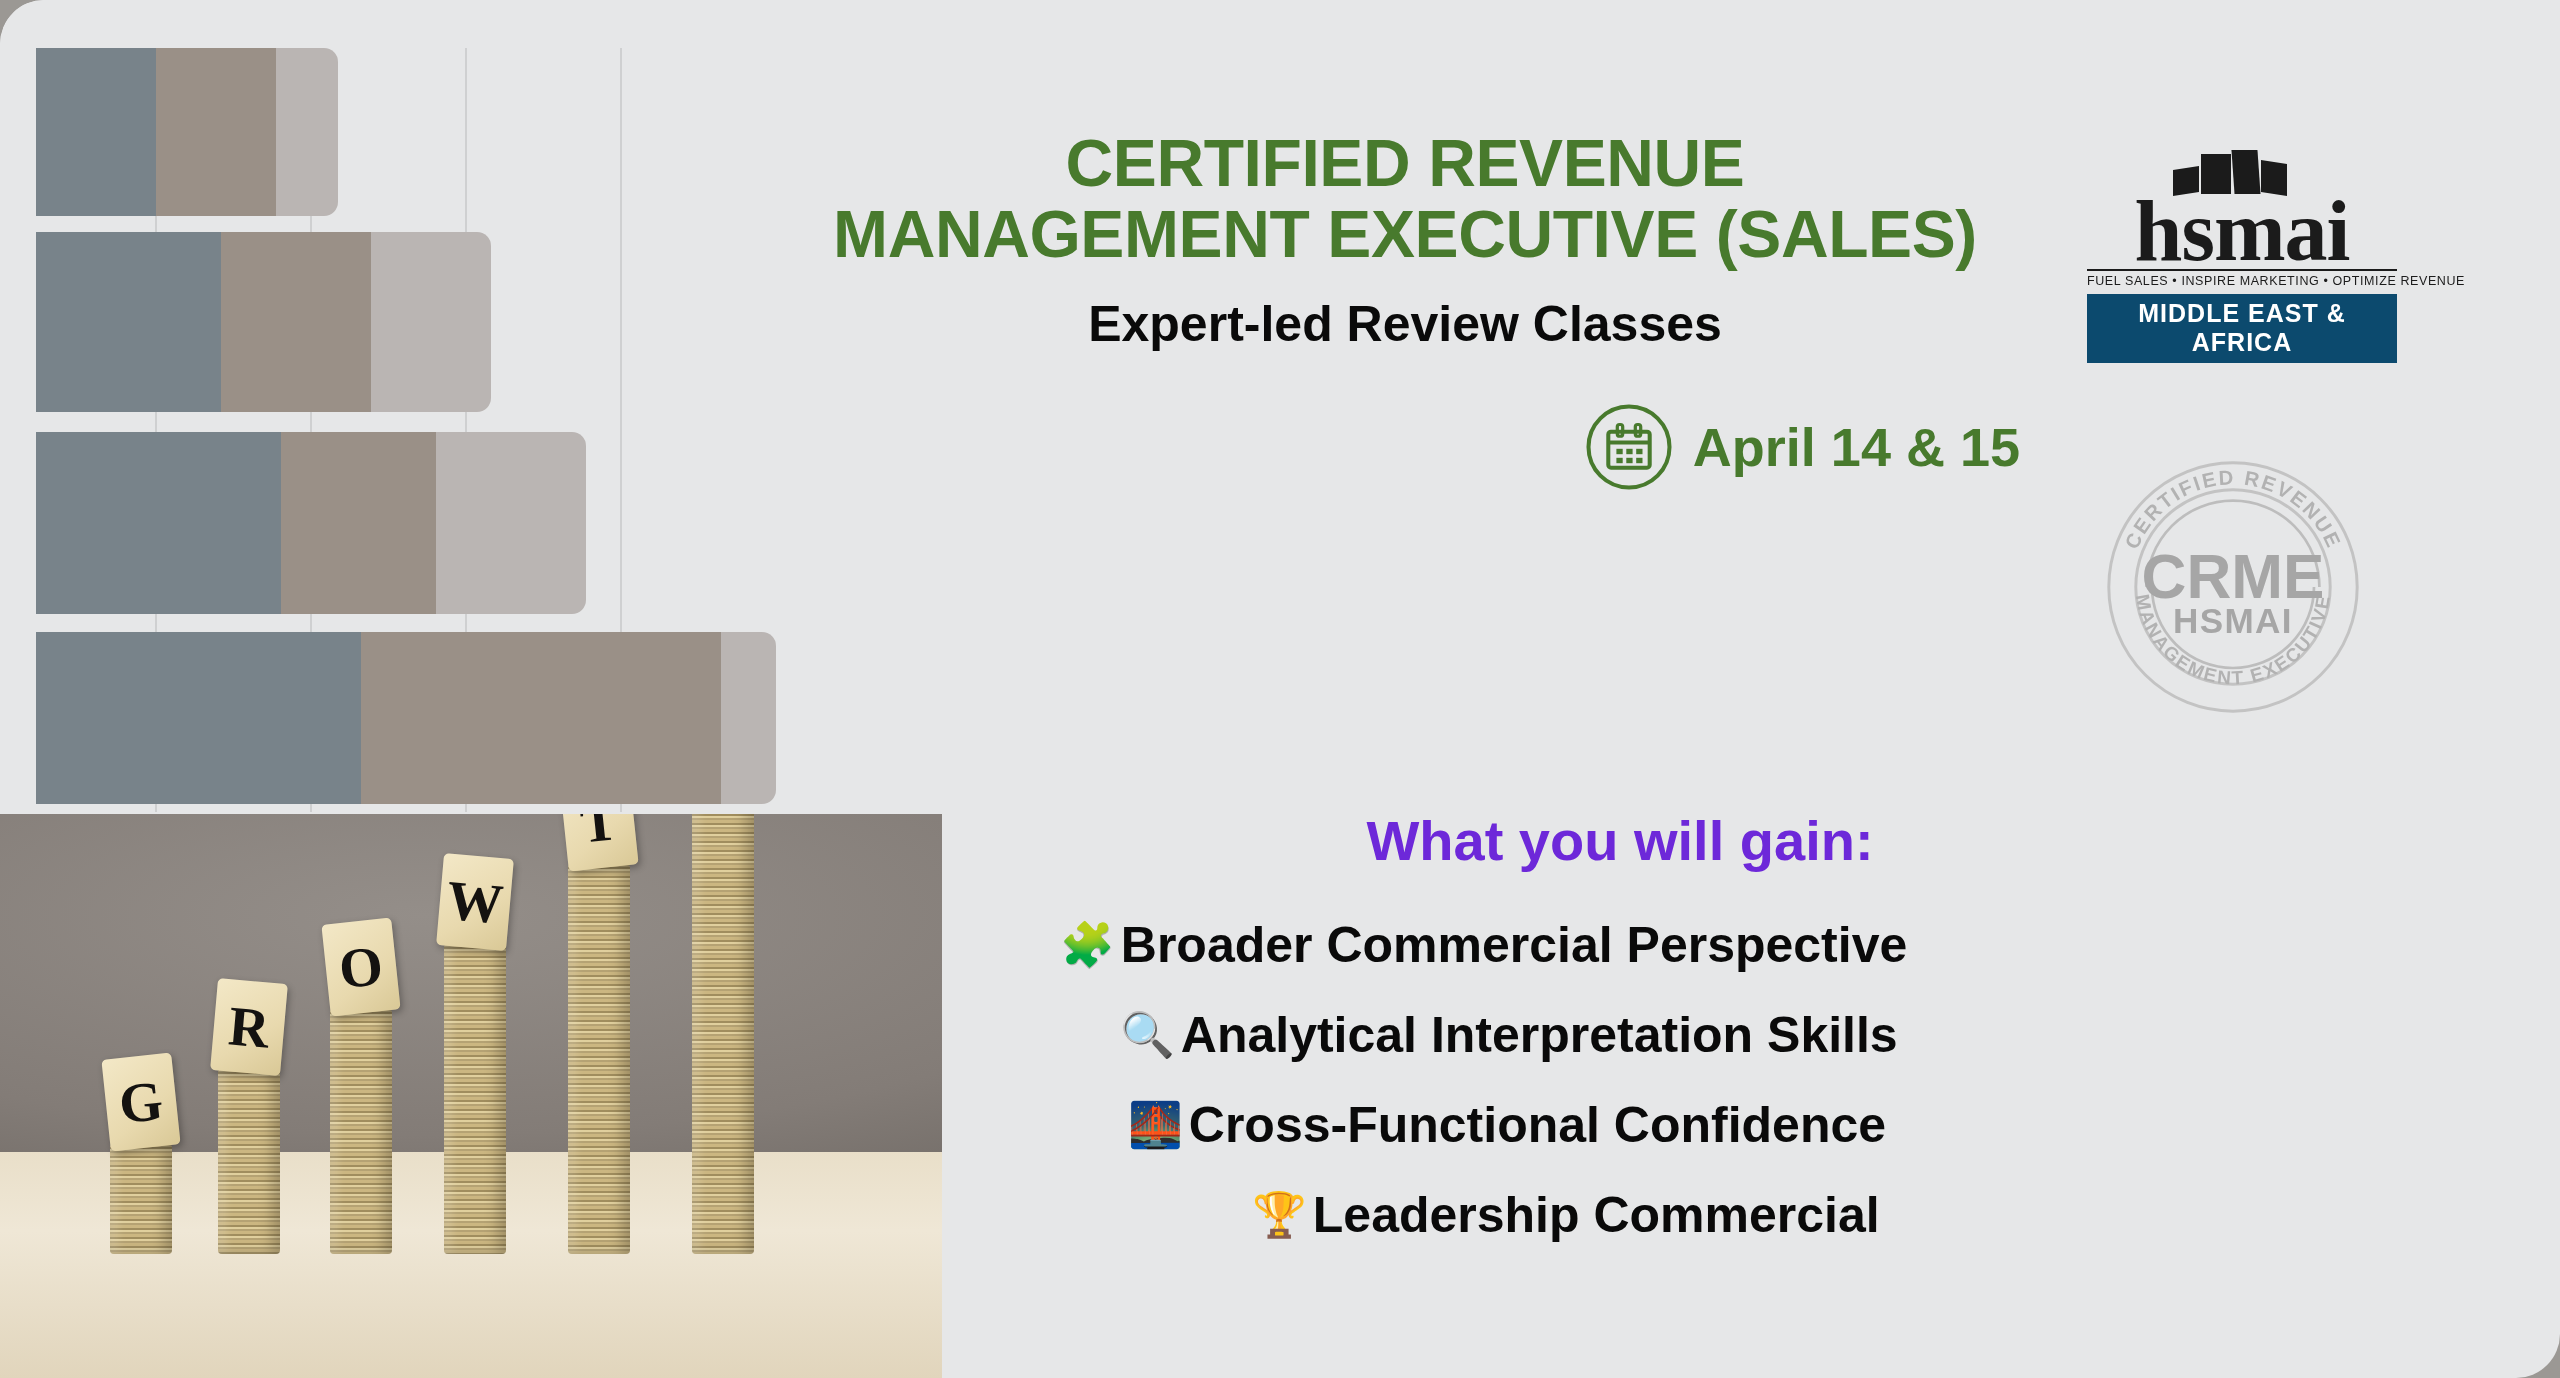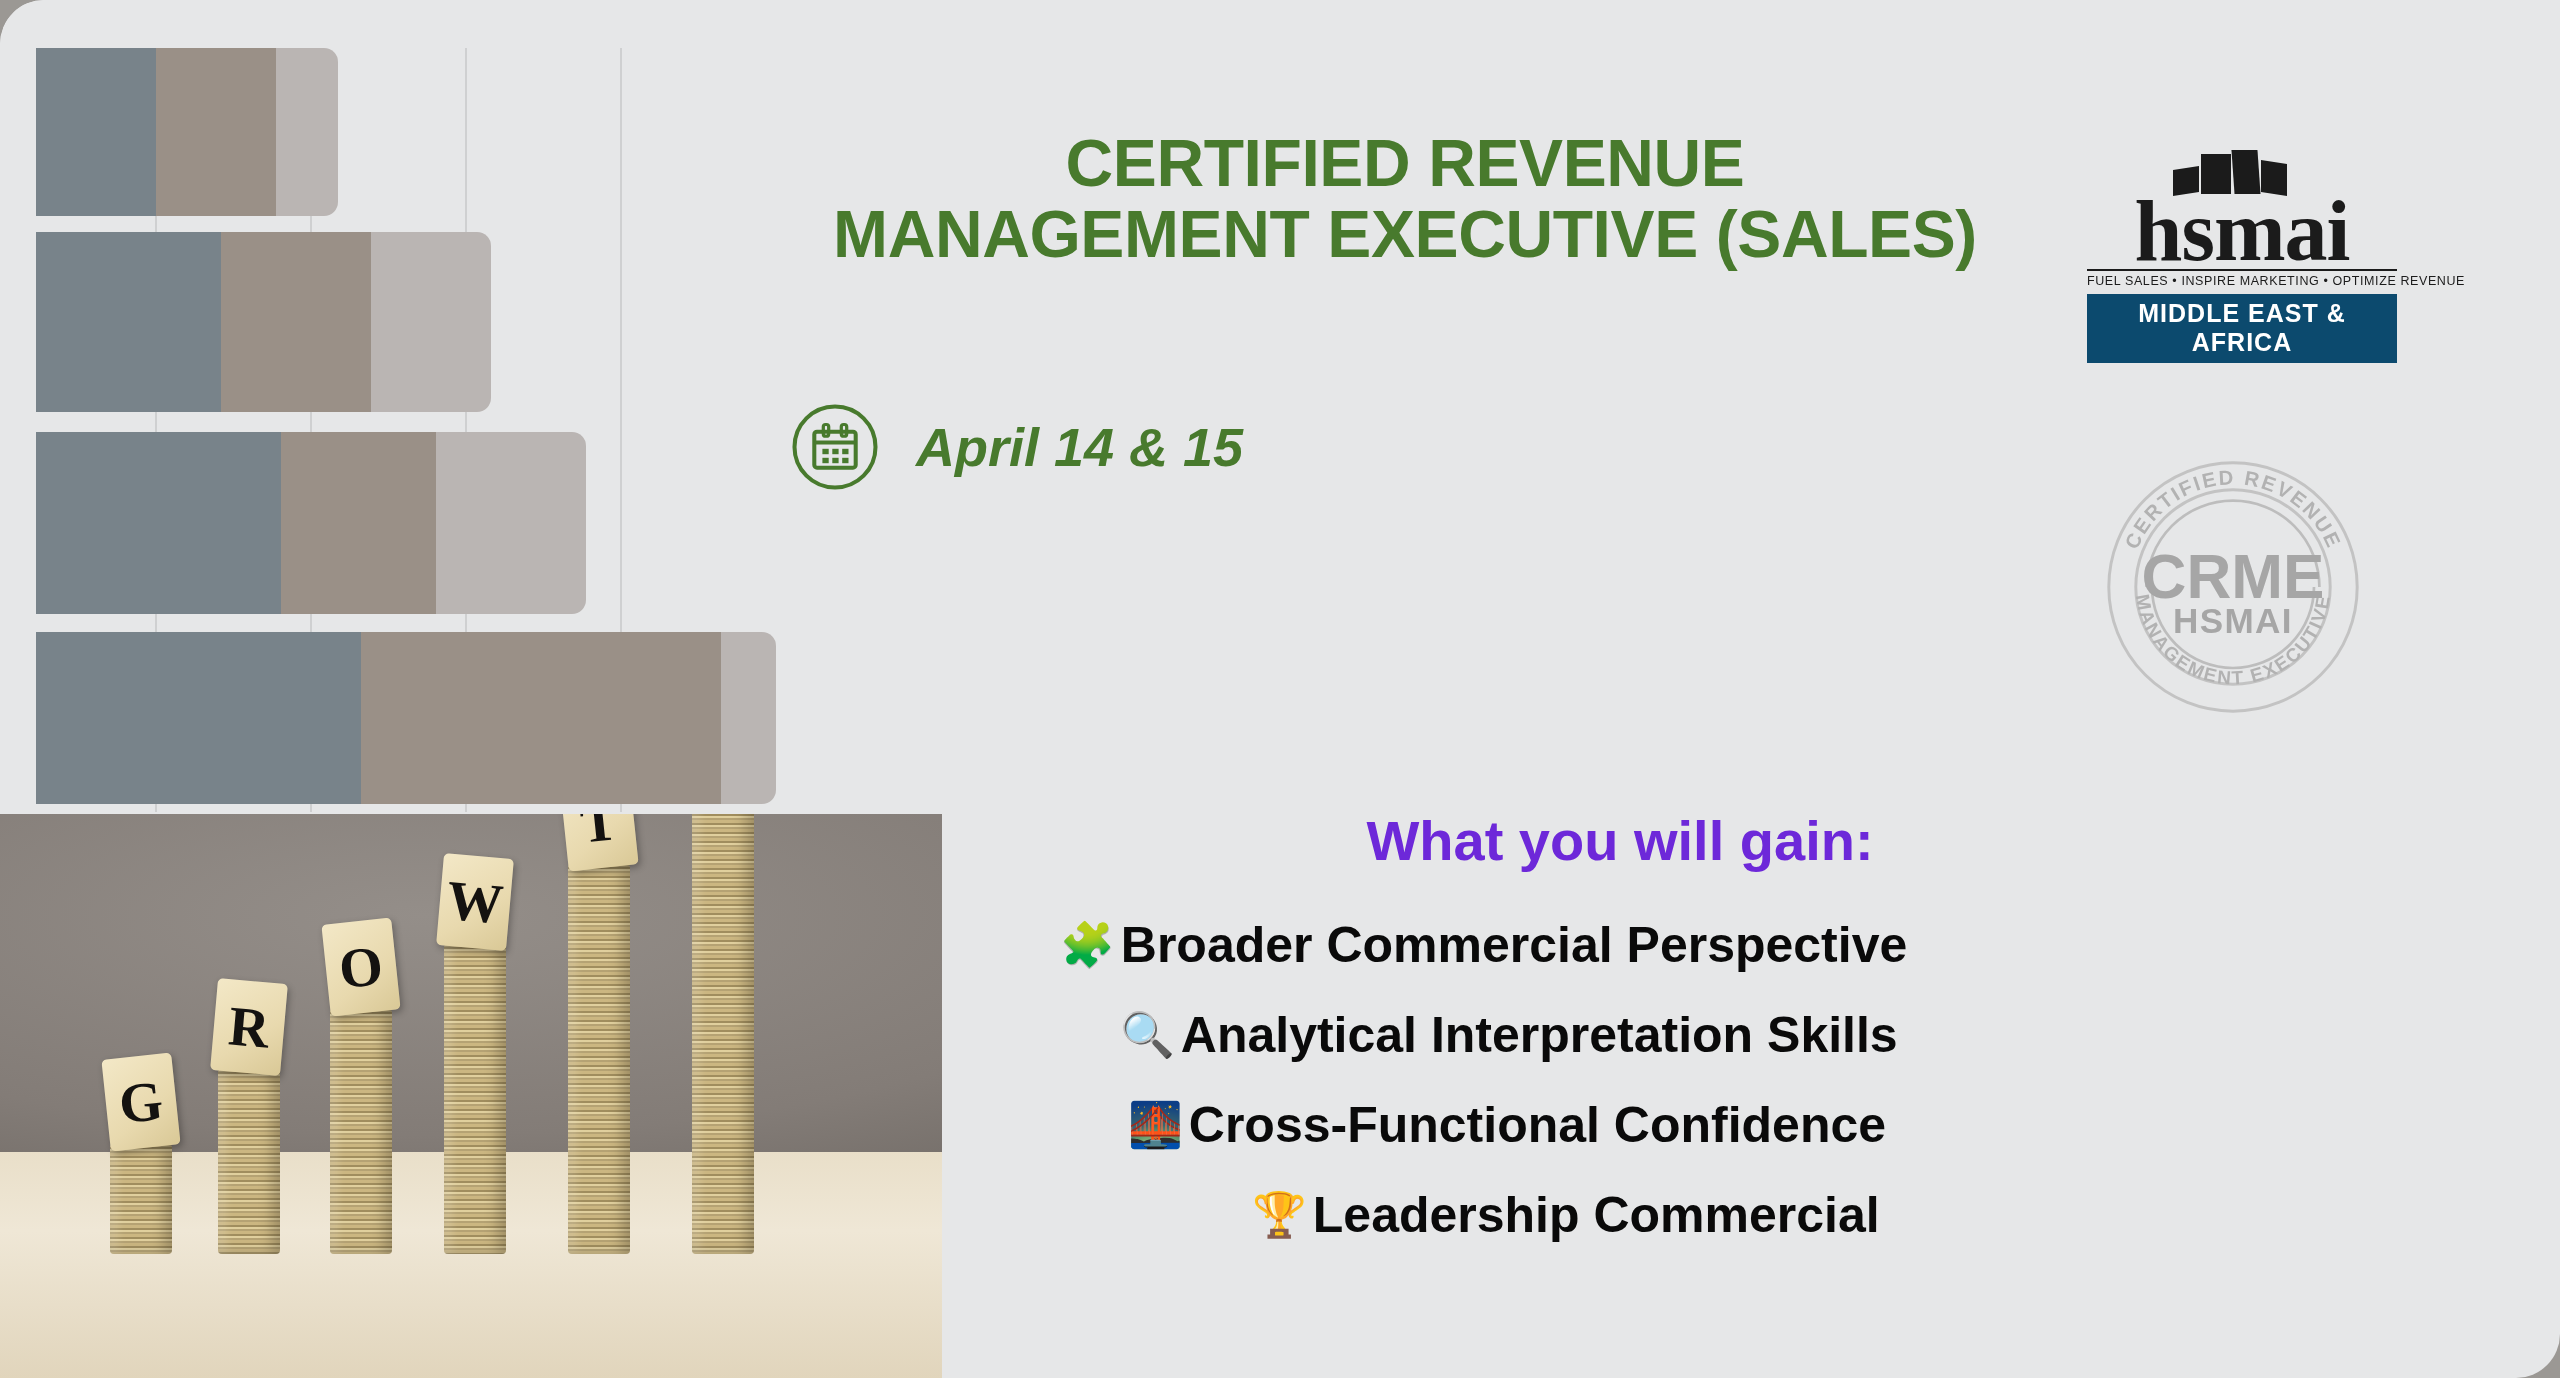--- a/index.html
+++ b/index.html
@@ -162,23 +162,22 @@
     font-stretch: condensed;
   }
 
   .date-row {
     position: absolute;
     left: 790px;
     top: 402px;
     width: 1230px;
     display: flex;
     align-items: center;
-    justify-content: flex-start;
-    gap: 36px;
-    font-style: italic;
+    justify-content: flex-end;
+    gap: 19px;
   }
   .cal-badge {
     width: 90px;
     height: 90px;
     flex: 0 0 auto;
   }
   .date-text {
     color: #487a2d;
     font-weight: bold;
     font-size: 54px;
@@ -349,20 +348,21 @@
             <div class="coins" style="height: 470px;"></div>
           </div>
         </div>
     </div>
 
     <div class="title-block">
       <div class="main-title">
         <div>CERTIFIED REVENUE</div>
         <div>MANAGEMENT EXECUTIVE (SALES)</div>
       </div>
+      <div class="subtitle">Expert-led Review Classes</div>
     </div>
 
     <div class="date-row">
       <span class="cal-badge">
         <svg viewBox="0 0 100 100" width="90" height="90" aria-hidden="true">
           <circle cx="50" cy="50" r="45" fill="none" stroke="#487a2d" stroke-width="4.5"></circle>
           <rect x="27" y="33" width="46" height="40" rx="3" fill="none" stroke="#487a2d" stroke-width="4.5"></rect>
           <line x1="27" y1="45" x2="73" y2="45" stroke="#487a2d" stroke-width="4.5"></line>
           <rect x="37" y="25" width="6" height="13" rx="2.5" fill="none" stroke="#487a2d" stroke-width="3.6"></rect>
           <rect x="57" y="25" width="6" height="13" rx="2.5" fill="none" stroke="#487a2d" stroke-width="3.6"></rect>

